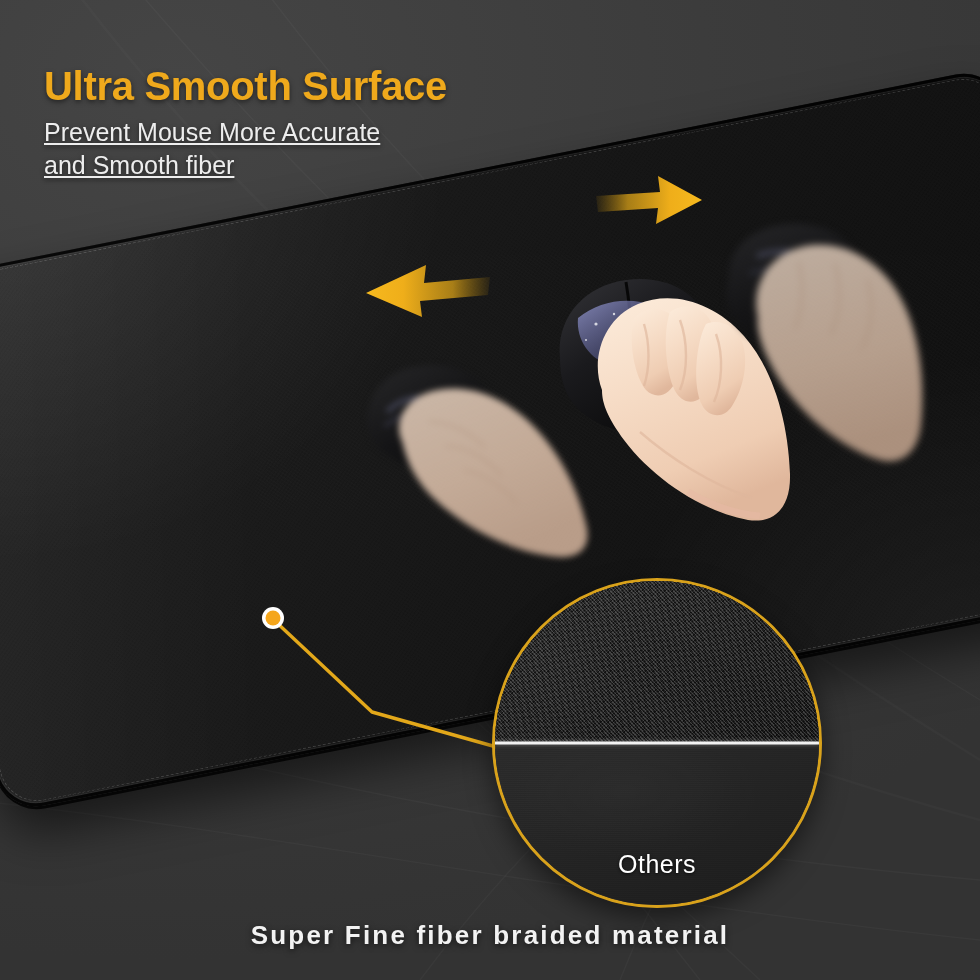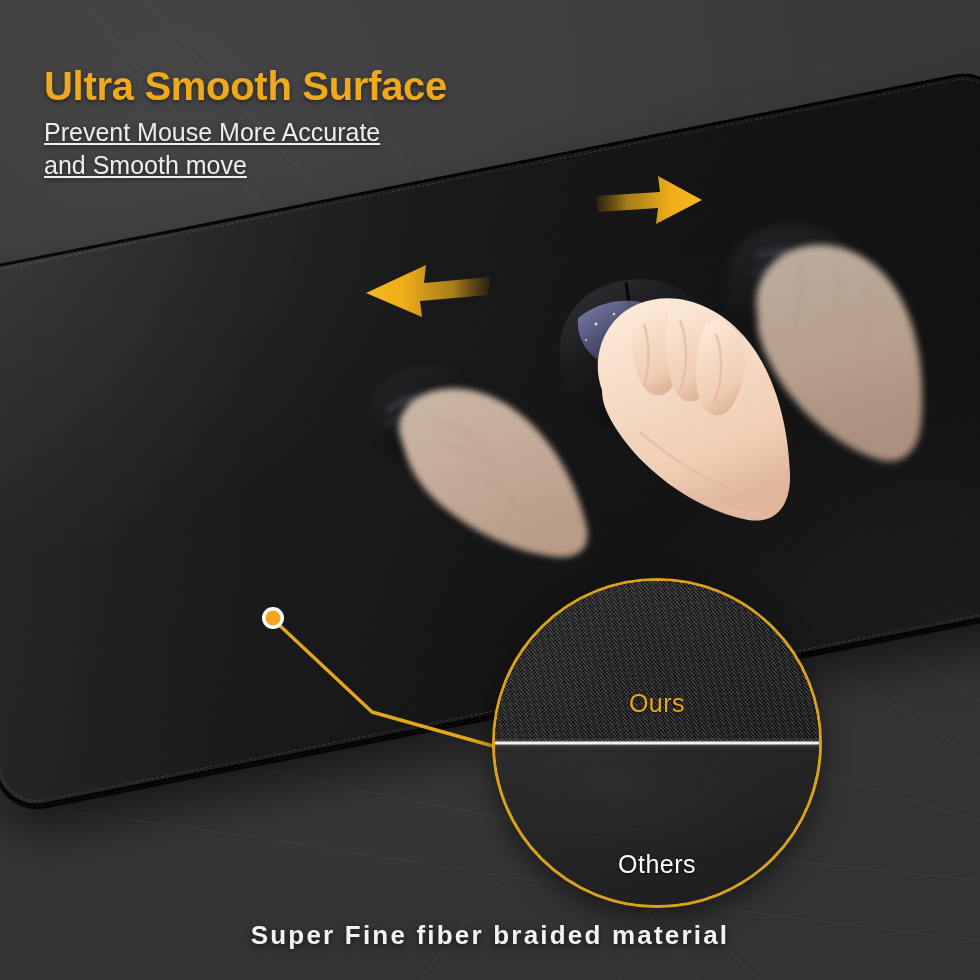--- a/index.html
+++ b/index.html
@@ -310,24 +310,23 @@
   </svg>
 
   <div class="mag">
     <div class="mag-top">
       <div class="tex"></div>
     </div>
     <div class="mag-bot">
       <div class="tex"></div>
     </div>
     <div class="mag-divider"></div>
-    <div class="mag-label ours">Ours</div>
     <div class="mag-label others">Others</div>
   </div>
 
   <div class="headline">Ultra Smooth Surface</div>
   <div class="subhead">
     <span>Prevent Mouse More Accurate</span>
-    <span>and Smooth move</span>
+    <span>and Smooth fiber</span>
   </div>
   <div class="caption">Super  Fine  fiber  braided  material</div>
 
 </div>
 
 </body></html>

